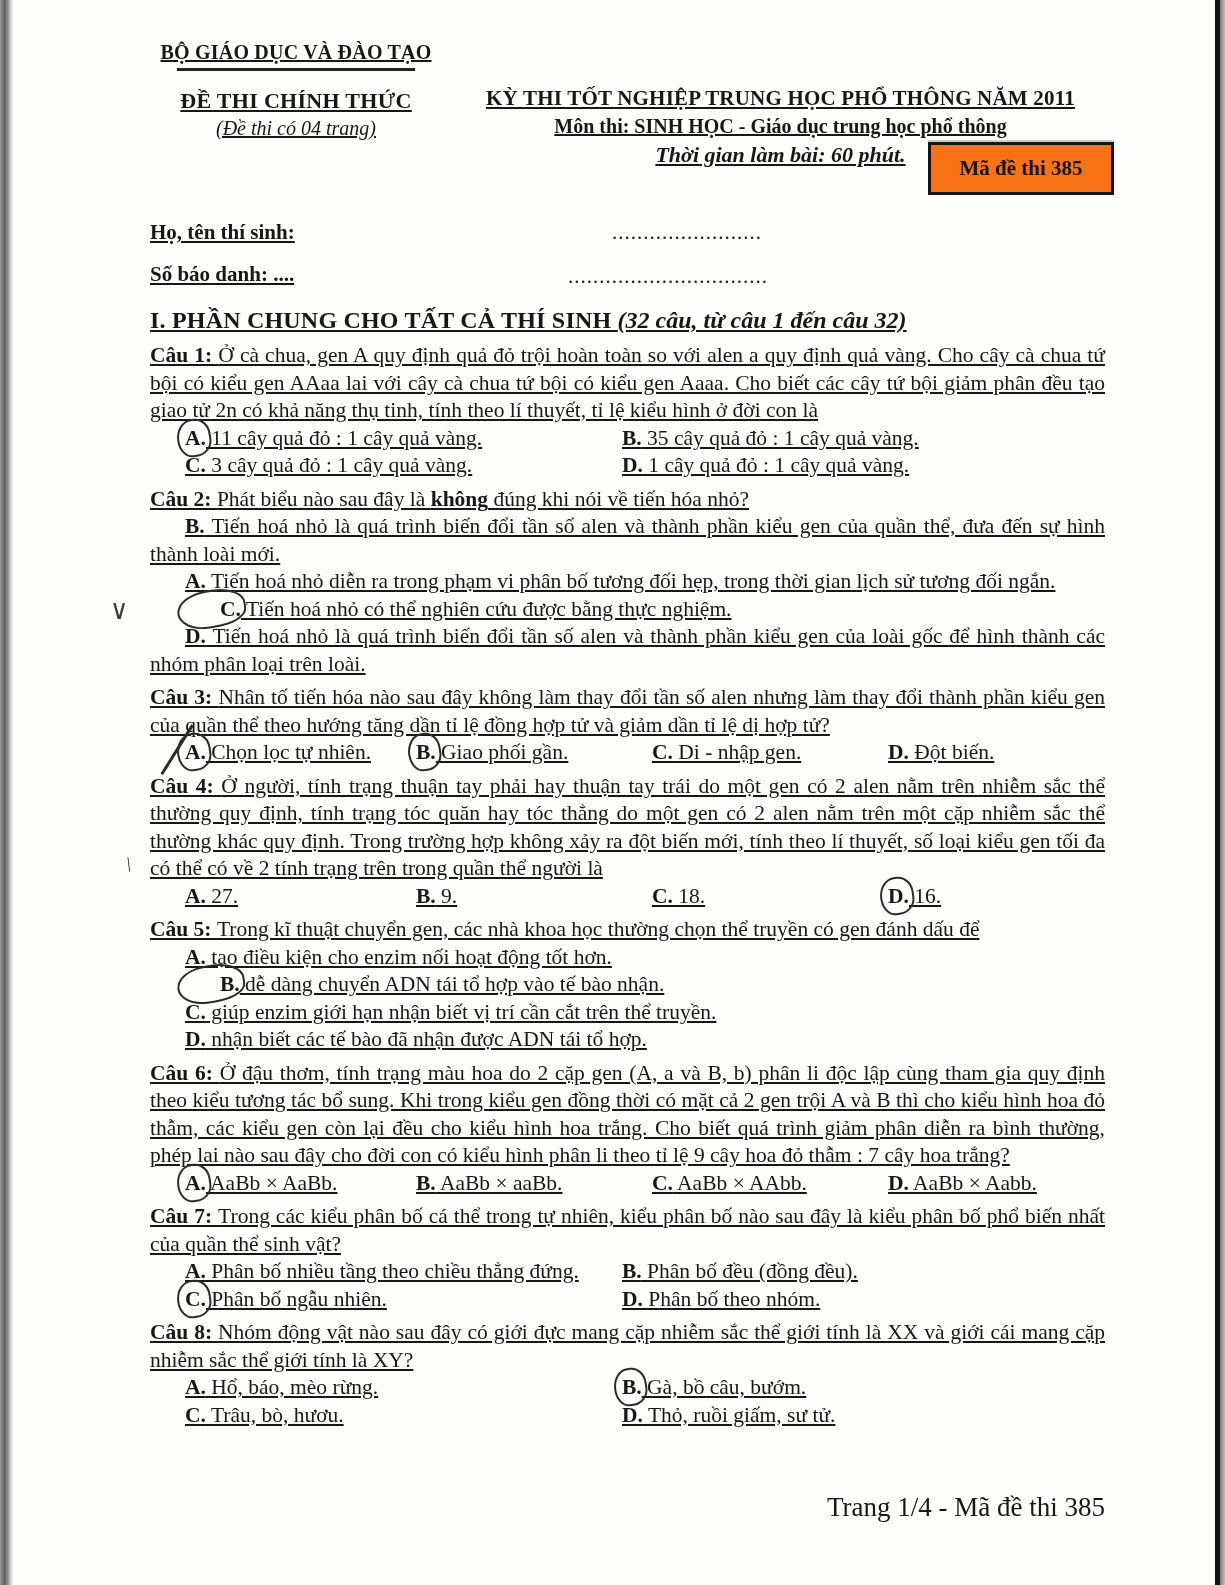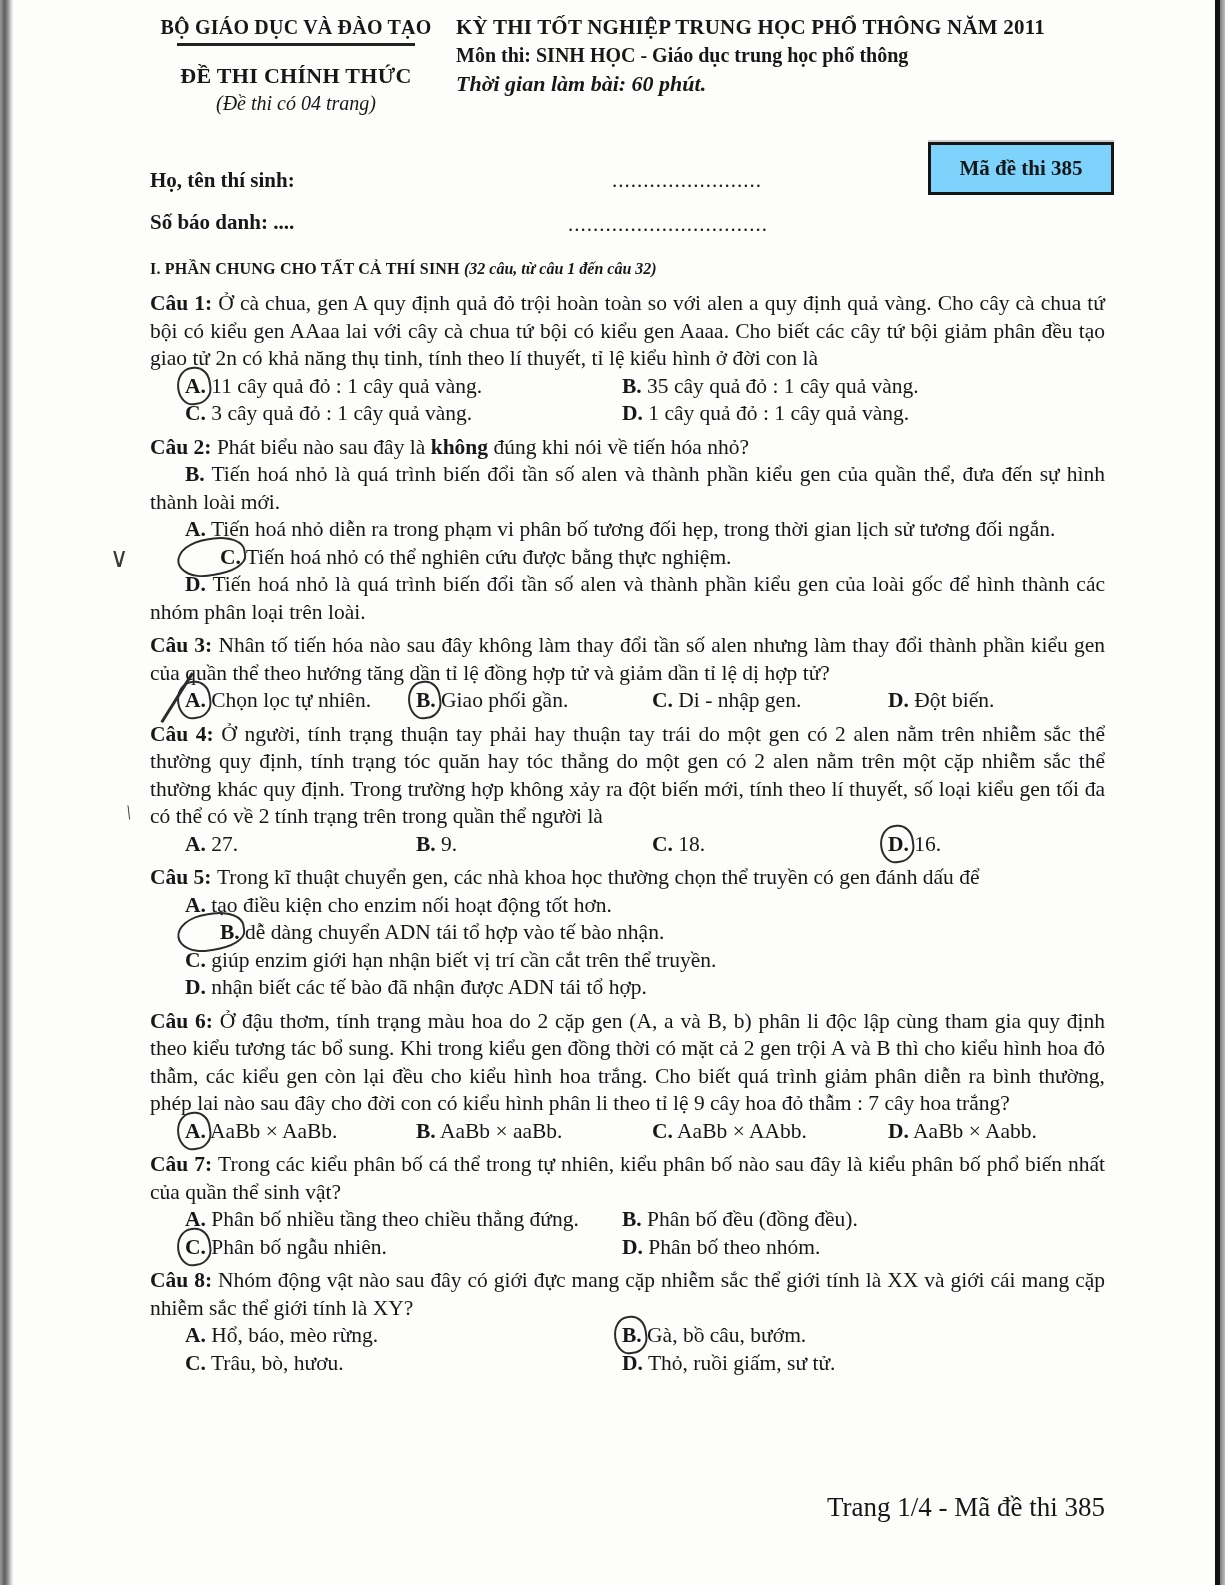--- a/index.html
+++ b/index.html
@@ -12,49 +12,49 @@
   .page{
     position:relative;width:1225px;height:1585px;overflow:hidden;
     background:#fdfdfc;
   }
   
   .edge-left{position:absolute;left:0;top:0;width:13px;height:100%;
     background:linear-gradient(90deg,#9a9a9a 0%,#5f5f5f 35%,#8f8f8f 60%,#d6d6d6 85%,#f2f2f1 100%);}
   .edge-right-line{position:absolute;left:1215px;top:0;width:5px;height:100%;background:#121212;}
   .edge-right-outer{position:absolute;left:1220px;top:0;width:5px;height:100%;
     background:linear-gradient(90deg,#7d7d7d,#bdbdbd);}
-  .content{position:absolute;left:150px;top:15px;width:955px;}
+  .content{position:absolute;left:150px;top:40px;width:955px;text-decoration:underline;}
 
   
   .hdr{display:flex;}
   .hdr-left{width:292px;text-align:center;}
   .ministry{font-weight:bold;font-size:20px;line-height:24px;letter-spacing:.2px;}
   .ministry-underline{width:238px;height:3px;background:#222;margin:4px auto 0;}
   .exam-type{font-weight:bold;font-size:22px;line-height:26px;margin-top:17px;letter-spacing:.3px;}
   .pages-note{font-style:italic;font-size:20px;line-height:24px;margin-top:2px;}
-  .hdr-right{flex:1;text-align:left;padding-left:14px;}
+  .hdr-right{flex:1;text-align:center;padding-left:14px;margin-top:46px;}
   .exam-title{font-weight:bold;font-size:21px;line-height:25px;letter-spacing:.2px;}
   .subject-line{font-weight:bold;font-size:20px;line-height:25px;margin-top:3px;}
   .duration-line{font-weight:bold;font-style:italic;font-size:22px;line-height:24px;margin-top:4px;}
   .code-box{
     position:absolute;left:928px;top:142px;width:180px;height:47px;
     border:3px solid #151515;display:flex;align-items:center;justify-content:center;
-    font-weight:bold;font-size:21px;background:#7dd3fc;box-shadow:0 -2px 0 #15151533;
+    font-weight:bold;font-size:21px;background:#f97316;box-shadow:0 -2px 0 #15151533;
   }
 
   
   .candidate{margin-top:52px;}
   .cand-line{position:relative;font-size:21px;line-height:26px;margin-bottom:16px;}
   .cand-label{font-weight:bold;}
   .dots{position:absolute;letter-spacing:1px;color:#222;}
   .dots-name{left:462px;top:0;}
   .dots-id{left:418px;top:2px;}
 
   
-  .section-heading{margin-top:20px;font-size:16px;line-height:27px;}
+  .section-heading{margin-top:20px;font-size:24px;line-height:27px;}
   .section-title{font-weight:bold;letter-spacing:.2px;}
   .section-subtitle{font-weight:bold;font-style:italic;}
 
   
   .questions{margin-top:8px;}
   .question{position:relative;margin:0 0 6px 0;font-size:21.5px;line-height:27.5px;}
   .q-text{margin:0;text-align:justify;}
   .q-num{white-space:pre;}
   .options{margin:0 0 0 35px;}
   .options.layout-twocol{display:grid;grid-template-columns:437px 1fr;}

